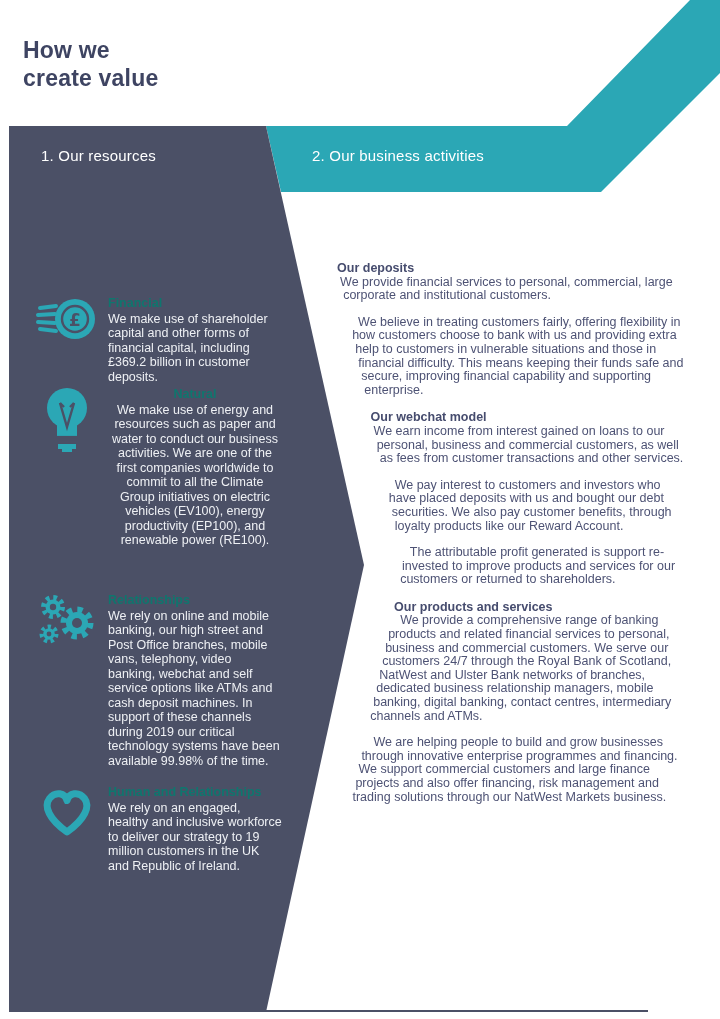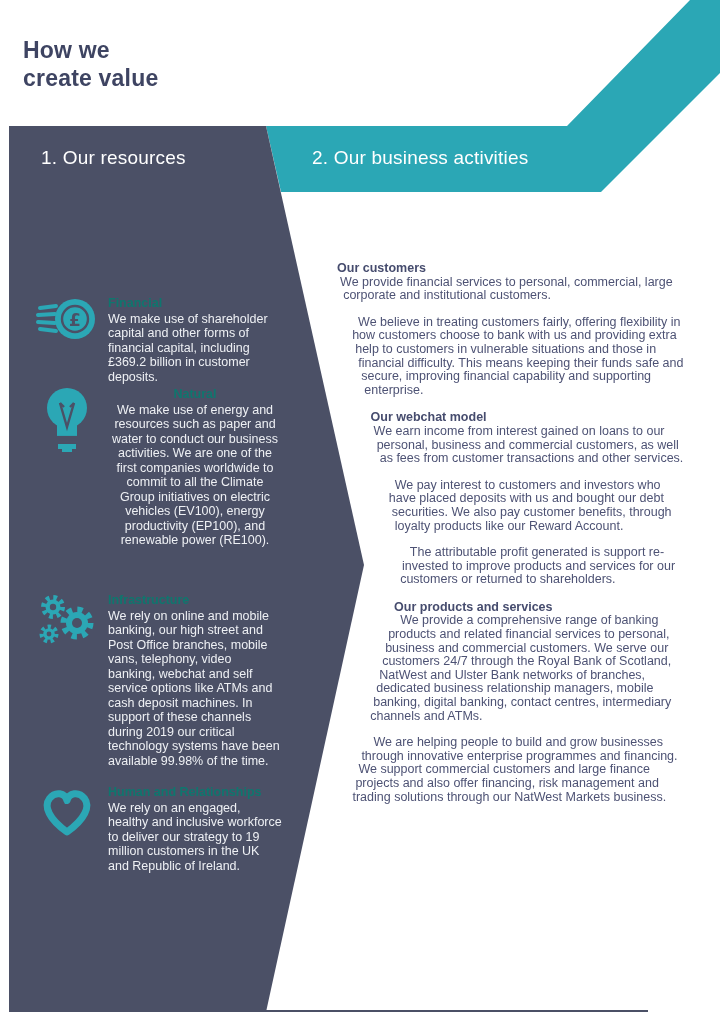--- a/index.html
+++ b/index.html
@@ -17,21 +17,21 @@
     background:#2ba7b5;
     clip-path:polygon(266px 126px,567px 126px,690px 0px,720px 0px,720px 73px,601px 192px,281px 192px);
   }
   .bottom-rule{position:absolute;left:266px;top:1010px;width:382px;height:2px;background:#4b5066;}
   
   .page-title{
     position:absolute;left:11px;top:36px;width:300px;
     font-size:23px;font-weight:bold;color:#3e4462;line-height:28px;letter-spacing:.2px;margin-left:12px;
   }
   
-  .band-label{position:absolute;color:#ffffff;font-size:19px;letter-spacing:.2px;}
+  .band-label{position:absolute;color:#ffffff;font-size:15px;letter-spacing:.2px;}
   .band-label.resources{left:41px;top:147px;}
   .band-label.activities{left:312px;top:147px;}
   
   .res-item{position:absolute;left:36px;width:246px;display:flex;gap:10px;}
   .res-icon{flex:0 0 62px;display:flex;justify-content:center;align-items:flex-start;}
   .res-text{flex:1;color:#eef0f4;font-size:12.5px;line-height:14.5px;}
   .res-text .res-title{font-weight:bold;color:#0f766e;margin:0 0 1px 0;}
   .res-text p{margin:0;}
   
   .activities-col{
@@ -124,41 +124,41 @@
         </g>
 
         <g transform="translate(13,41)">
           <circle r="7" fill="none" stroke="#2ba7b5" stroke-width="5" stroke-dasharray="3.1 3.2"></circle>
           <circle r="5.8" fill="#2ba7b5"></circle>
           <circle r="2.4" fill="#4b5066"></circle>
         </g>
       </svg>
     </div>
     <div class="res-text">
-      <div class="res-title">Infrastructure</div>
+      <div class="res-title">Relationships</div>
       <p>We rely on online and mobile banking, our high street and Post Office branches, mobile vans, telephony, video banking, webchat and self service options like ATMs and cash deposit machines. In support of these channels during 2019 our critical technology systems have been available 99.98% of the time.</p>
     </div>
   </div>
 
   <div class="res-item" style="top:785px;">
     <div class="res-icon">
       <svg width="58" height="54" viewBox="0 0 58 54" aria-hidden="true">
         <path d="M29 47 C11 34 5.5 21.5 11.5 13.5 C17.5 5.8 27 8 29 15.5 C31 8 40.5 5.8 46.5 13.5 C52.5 21.5 47 34 29 47 Z" fill="none" stroke="#2ba7b5" stroke-width="7" stroke-linejoin="round" stroke-linecap="round"></path>
       </svg>
     </div>
     <div class="res-text">
       <div class="res-title">Human and Relationships</div>
       <p>We rely on an engaged, healthy and inclusive workforce to deliver our strategy to 19 million customers in the UK and Republic of Ireland.</p>
     </div>
   </div>
 
   <div class="activities-col">
     <div class="chevron-float"></div>
 
-    <h4 class="first">Our customers</h4>
+    <h4 class="first">Our deposits</h4>
     <p class="lead">We provide financial services to personal, commercial, large corporate and institutional customers.</p>
     <p>We believe in treating customers fairly, offering flexibility in how customers choose to bank with us and providing extra help to customers in vulnerable situations and those in financial difficulty. This means keeping their funds safe and secure, improving financial capability and supporting enterprise.</p>
 
     <h4>Our webchat model</h4>
     <p class="lead">We earn income from interest gained on loans to our personal, business and commercial customers, as well as fees from customer transactions and other services.</p>
     <p>We pay interest to customers and investors who have placed deposits with us and bought our debt securities. We also pay customer benefits, through loyalty products like our Reward Account.</p>
     <p>The attributable profit generated is support re-invested to improve products and services for our customers or returned to shareholders.</p>
 
     <h4>Our products and services</h4>
     <p>We provide a comprehensive range of banking products and related financial services to personal, business and commercial customers. We serve our customers 24/7 through the Royal Bank of Scotland, NatWest and Ulster Bank networks of branches, dedicated business relationship managers, mobile banking, digital banking, contact centres, intermediary channels and ATMs.</p>

